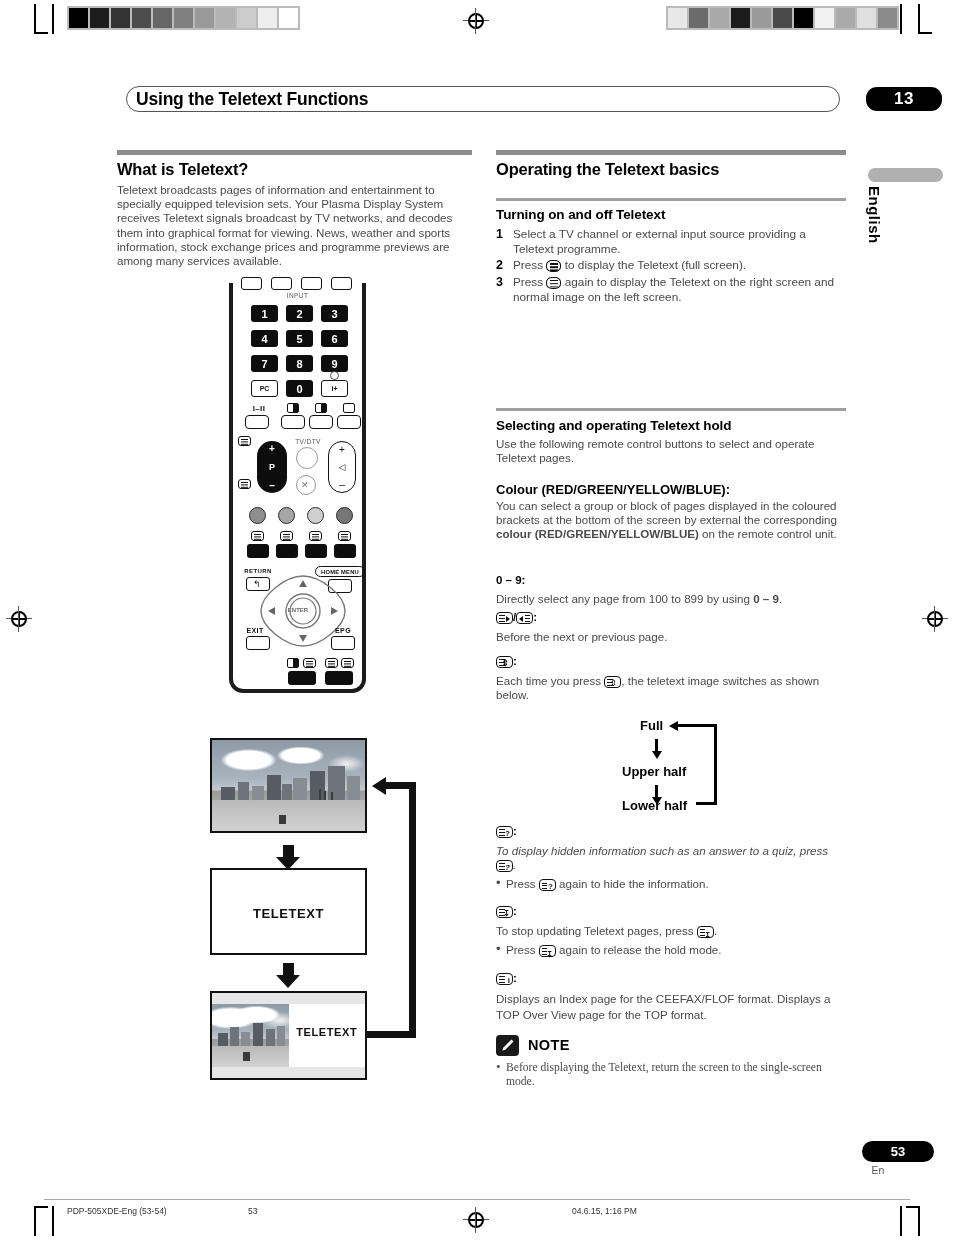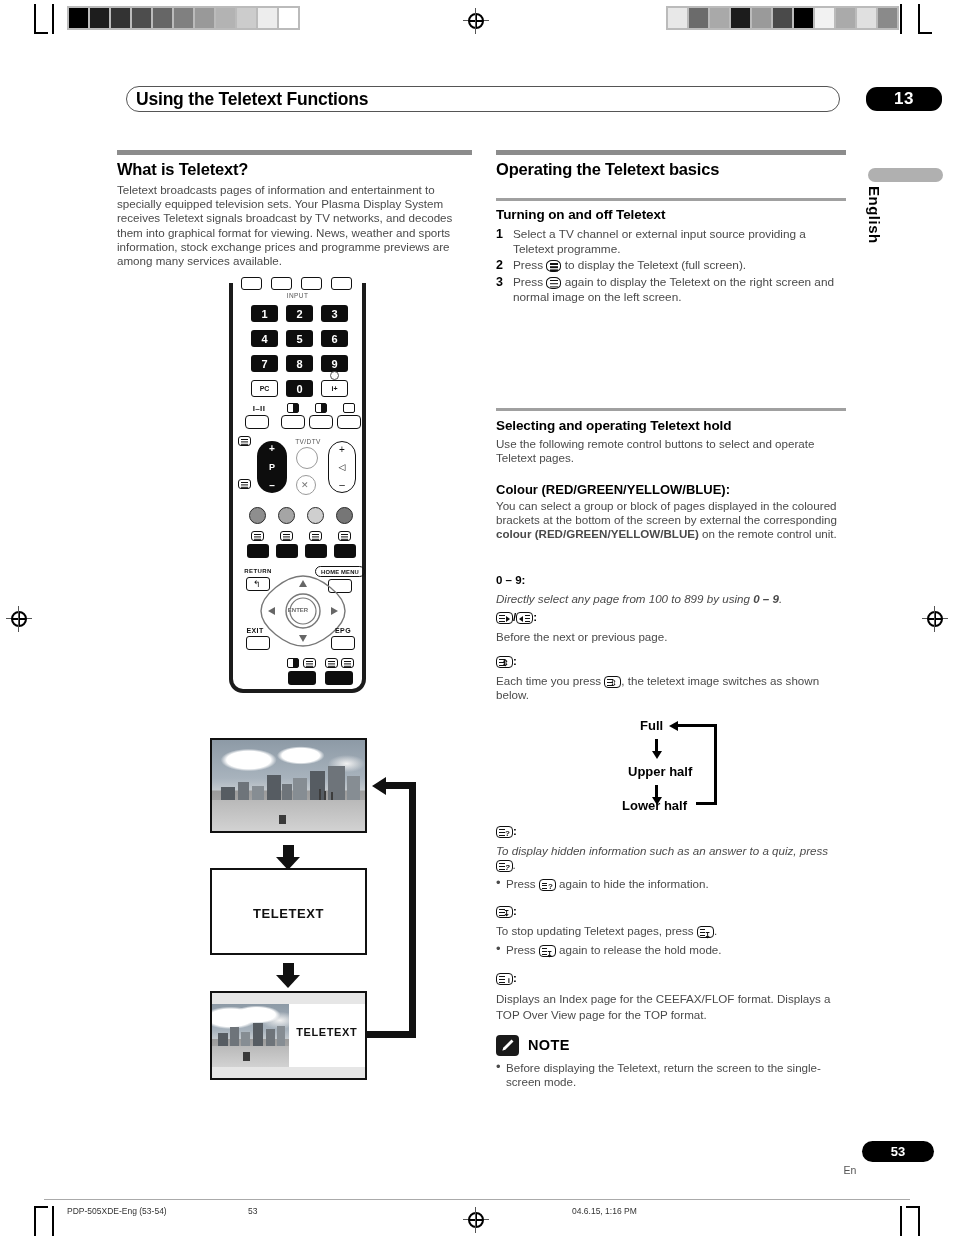--- a/index.html
+++ b/index.html
@@ -52,21 +52,21 @@
     position:absolute; left:866px; top:186px; font-size:15px;
     font-weight:bold; color:#000;
     writing-mode:vertical-rl; letter-spacing:.5px;
   }
 
   .page-badge {
     position:absolute; left:862px; top:1141px; width:72px; height:21px;
     background:#000; color:#fff; border-radius:11px; font-size:13px;
     font-weight:bold; display:flex; align-items:center; justify-content:center;
   }
-  .page-en { position:absolute; left:814px; top:1164px; width:72px;
+  .page-en { position:absolute; left:842px; top:1164px; width:72px;
     text-align:center; font-size:10.5px; color:#555; }
 
   .footer-rule { position:absolute; left:44px; top:1199px; width:866px; height:1px; background:#aaa; }
   .footer-l { position:absolute; left:67px; top:1206px; font-size:8.5px; color:#333; }
   .footer-p { position:absolute; left:248px; top:1206px; font-size:8.5px; color:#333; }
   .footer-r { position:absolute; left:572px; top:1206px; font-size:8.5px; color:#333; }
 
   
   .hbar { position:absolute; height:5px; background:#8c8c8c; }
   h2.sec {
@@ -486,21 +486,21 @@
 
 <div style="position:absolute;left:496px;top:482px;width:352px;">
   <div style="font-size:13px;font-weight:bold;color:#000;">Colour (RED/GREEN/YELLOW/BLUE):</div>
   <div style="font-size:11.6px;line-height:14.2px;color:#4a4a4a;margin-top:2px;">
     <span>You can select a group or block of pages displayed in the coloured brackets at the bottom of the screen by external the corresponding </span><b>colour (RED/GREEN/YELLOW/BLUE)</b><span> on the remote control unit.</span>
   </div>
 </div>
 
 <div style="position:absolute;left:496px;top:566px;width:352px;">
   <div style="font-size:11.5px;font-weight:bold;color:#000;margin-top:8px;">0 – 9:</div>
-  <div style="font-size:11.6px;line-height:14.2px;color:#4a4a4a;margin-top:6px;font-style:italic;">
+  <div style="font-size:11.6px;line-height:14.2px;color:#4a4a4a;margin-top:6px;">
     <span>Directly select any page from 100 to 899 by using </span><b>0 – 9</b><span>.</span>
   </div>
 </div>
 
 <div style="position:absolute;left:496px;top:611px;width:352px;">
   <div style="font-size:11.5px;font-weight:bold;color:#000;">
     <span class="key k-box"><span class="bars"></span><span class="tri"></span></span><span style="font-weight:bold;">/</span><span class="key k-box"><span class="tri-l"></span><span class="bars-r"></span></span><span>:</span>
   </div>
   <div style="font-size:11.6px;line-height:14.2px;color:#4a4a4a;margin-top:6px;">Before the next or previous page.</div>
 </div>
@@ -510,21 +510,21 @@
     <span class="key k-box"><span class="bars"></span><span class="updn">⇕</span></span><span>:</span>
   </div>
   <div style="font-size:11.6px;line-height:14.2px;color:#4a4a4a;margin-top:6px;">
     <span>Each time you press </span><span class="key k-box"><span class="bars"></span><span class="updn">⇕</span></span><span>, the teletext image switches as shown below.</span>
   </div>
 </div>
 
 <div class="flow" style="left:600px;top:712px;width:170px;height:105px;">
   <div class="lbl" style="left:40px;top:6px;">Full</div>
   <div class="varr" style="left:55px;top:27px;height:13px;"></div>
-  <div class="lbl" style="left:28px;top:52px;text-align:right;">Upper half</div>
+  <div class="lbl" style="left:22px;top:52px;text-align:right;">Upper half</div>
   <div class="varr" style="left:55px;top:73px;height:13px;"></div>
   <div class="lbl" style="left:22px;top:86px;">Lower half</div>
   <div class="ret-h-top" style="left:77px;top:12px;width:40px;"></div>
   <div class="ret-v" style="left:114px;top:12px;height:81px;"></div>
   <div class="ret-h-bot" style="left:96px;top:90px;width:21px;"></div>
 </div>
 
 <div style="position:absolute;left:496px;top:825px;width:352px;">
   <div style="font-size:11.5px;font-weight:bold;color:#000;">
     <span class="key k-box"><span class="bars"></span><span class="gl">?</span></span><span>:</span>
@@ -556,21 +556,21 @@
   <div style="font-size:11.6px;line-height:16px;color:#4a4a4a;margin-top:6px;">Displays an Index page for the CEEFAX/FLOF format. Displays a TOP Over View page for the TOP format.</div>
 </div>
 
 <div class="note-icon" style="left:496px;top:1035px;">
   <svg width="15" height="15" viewBox="0 0 15 15">
     <path d="M11.5 1.5 l2 2 -8 8 -3 1 1 -3 Z" fill="#fff"></path>
     <path d="M2.5 12.5 l1 -3 2 2 Z" fill="#fff"></path>
   </svg>
 </div>
 <div class="note-title" style="left:528px;top:1037px;">NOTE</div>
-<ul class="note-list" style="position:absolute;left:496px;top:1061px;width:352px;font-size:11.6px;line-height:14.2px;color:#4a4a4a;">
+<ul class="note-list" style="position:absolute;left:496px;top:1061px;width:352px;font-size:11.6px;line-height:14.2px;color:#4a4a4a;font-family:Liberation Serif, serif;">
   <li>Before displaying the Teletext, return the screen to the single-screen mode.</li>
 </ul>
 
 <div class="page-badge">53</div>
 <div class="page-en">En</div>
 
 <div class="footer-rule"></div>
 <div class="footer-l">PDP-505XDE-Eng (53-54)</div>
 <div class="footer-p">53</div>
 <div class="footer-r">04.6.15, 1:16 PM</div>

